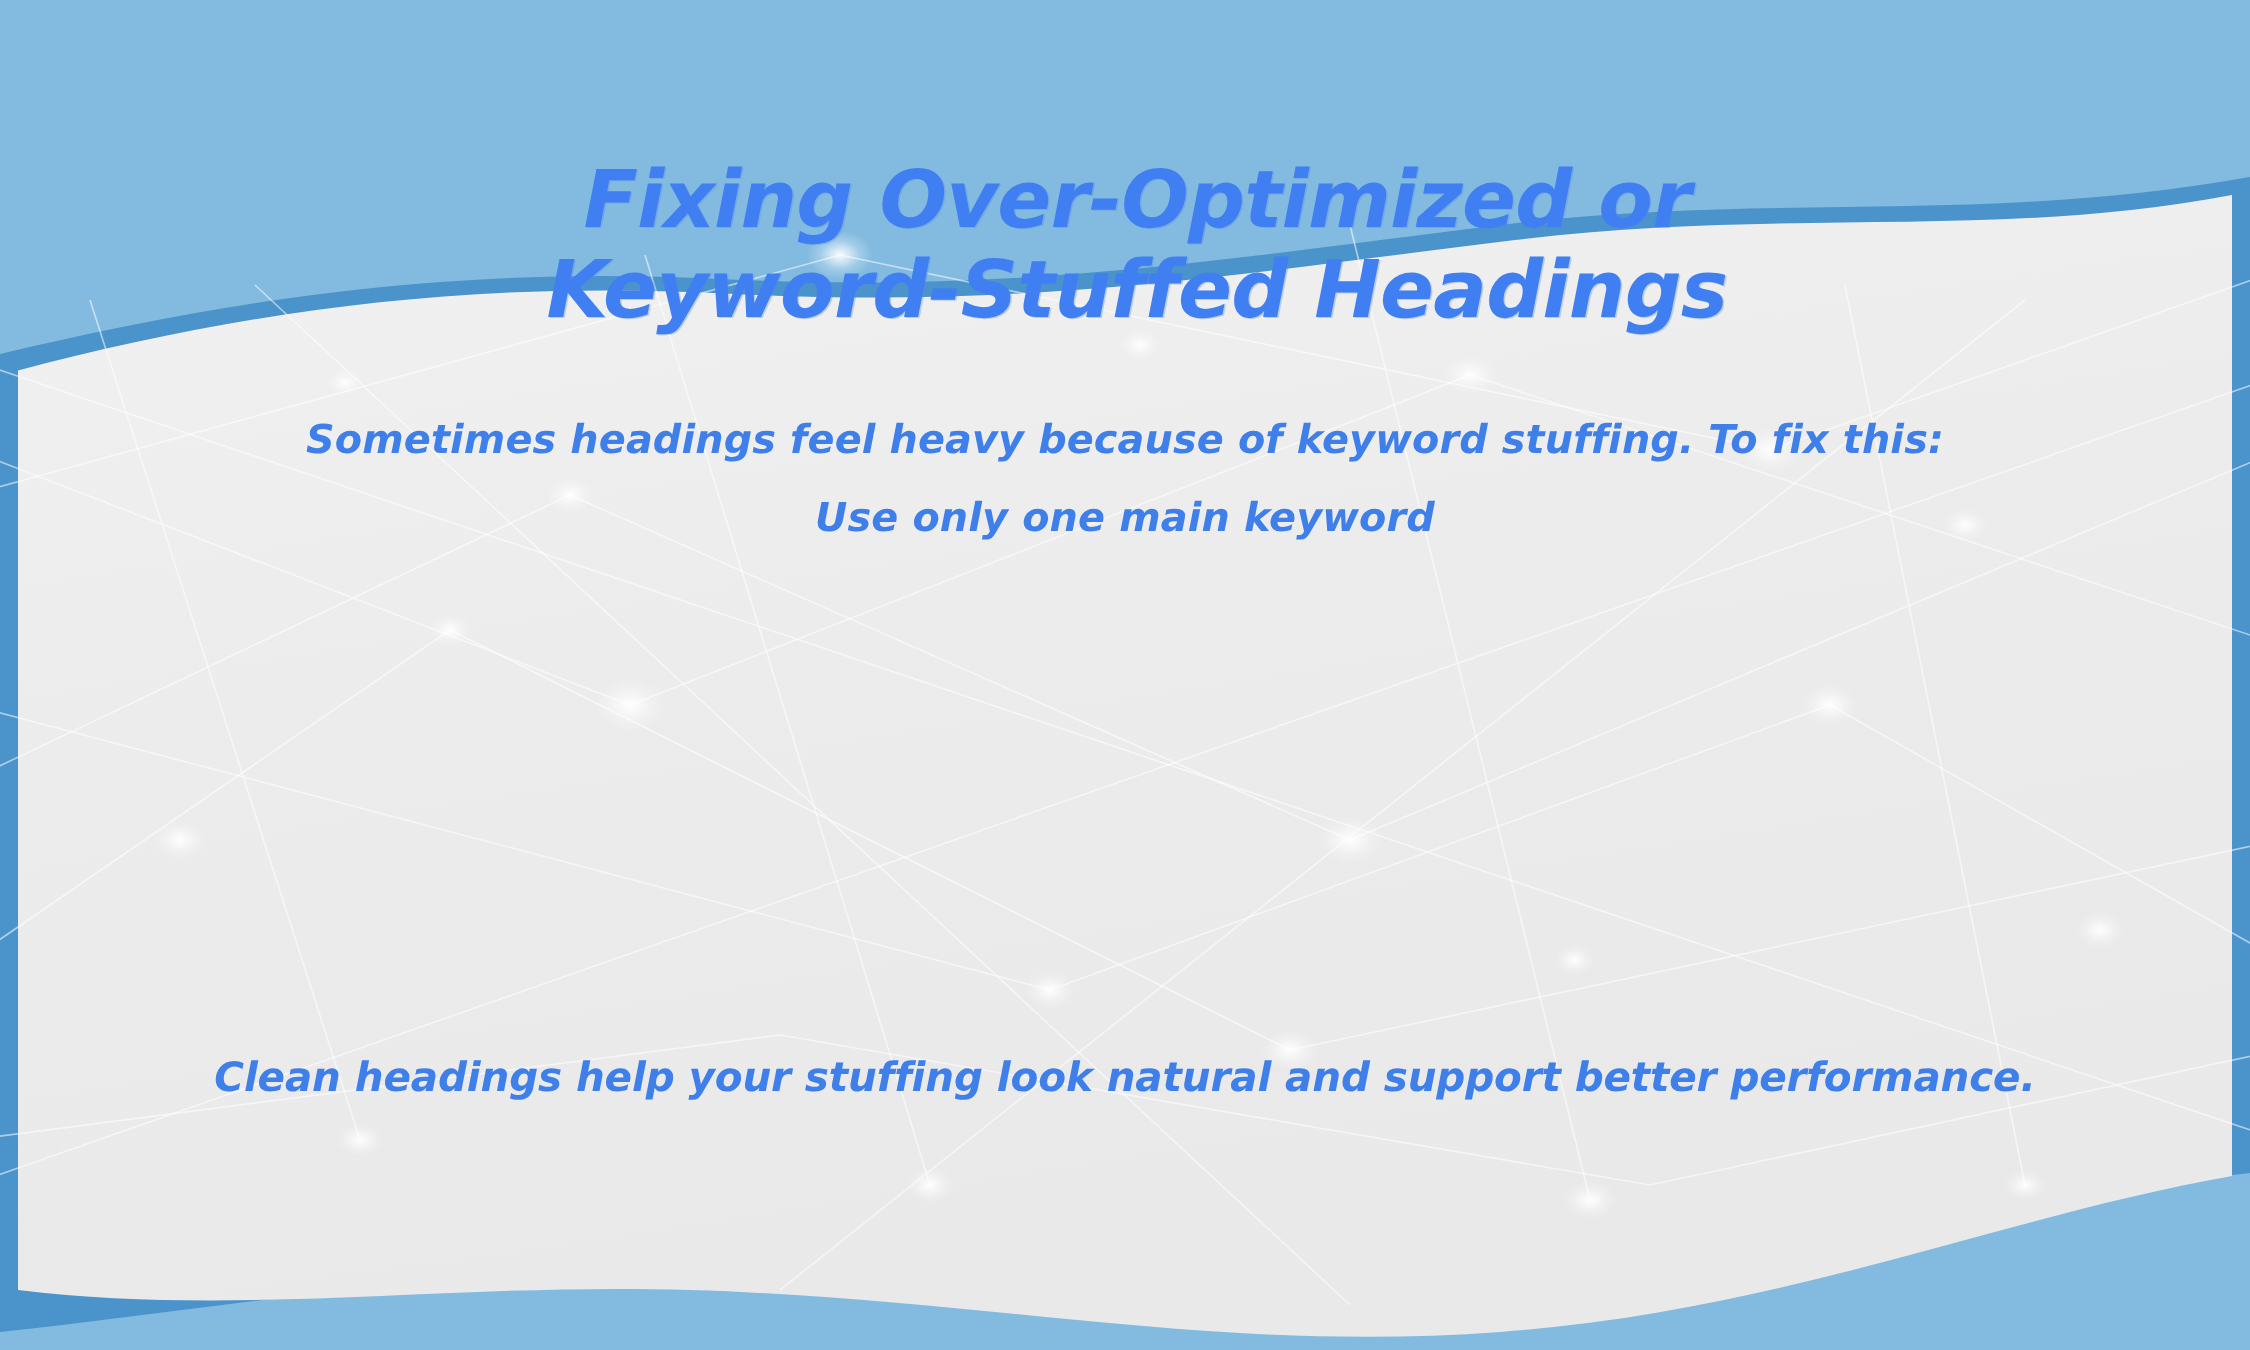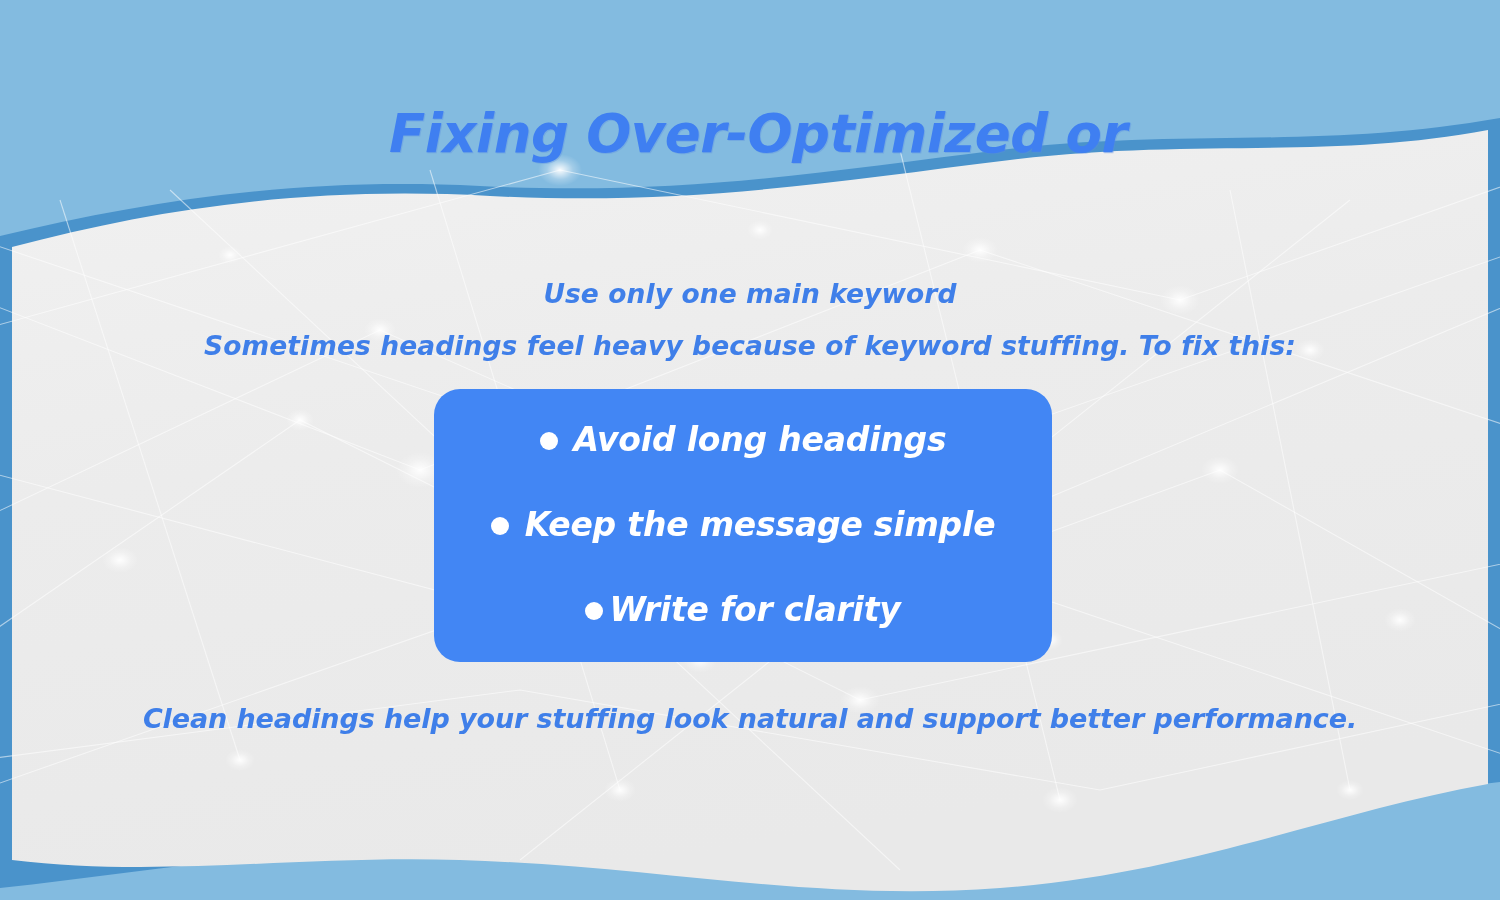--- a/index.html
+++ b/index.html
@@ -209,42 +209,25 @@
       <ellipse cx="1310" cy="350" rx="15" ry="11"></ellipse>
       <ellipse cx="230" cy="255" rx="12" ry="9"></ellipse>
       <ellipse cx="1050" cy="640" rx="13" ry="10"></ellipse>
     </g>
   </svg>
 
   <div class="content">
 
     <h1 class="title">
       <span class="tline">Fixing Over-Optimized or</span>
+      <span class="tline">Keyword-Stuffed Headings</span>
     </h1>
 
     <div class="subtitle">
+      <span class="sline">Sometimes headings feel heavy because of keyword stuffing. To fix this:</span>
       <span class="sline">Use only one main keyword</span>
-      <span class="sline">Sometimes headings feel heavy because of keyword stuffing. To fix this:</span>
     </div>
 
-    <div class="card">
-
-      <div class="bullet-row">
-        <span class="bullet-dot"></span>
-        <span class="bullet-text">Avoid long headings</span>
-      </div>
-
-      <div class="bullet-row">
-        <span class="bullet-dot"></span>
-        <span class="bullet-text">Keep the message simple</span>
-      </div>
-
-      <div class="bullet-row tight">
-        <span class="bullet-dot"></span>
-        <span class="bullet-text">Write for clarity</span>
-      </div>
-
-    </div>
 
     <div class="footer">Clean headings help your stuffing look natural and support better performance.</div>
 
   </div>
 </div>
 
 </body></html>

